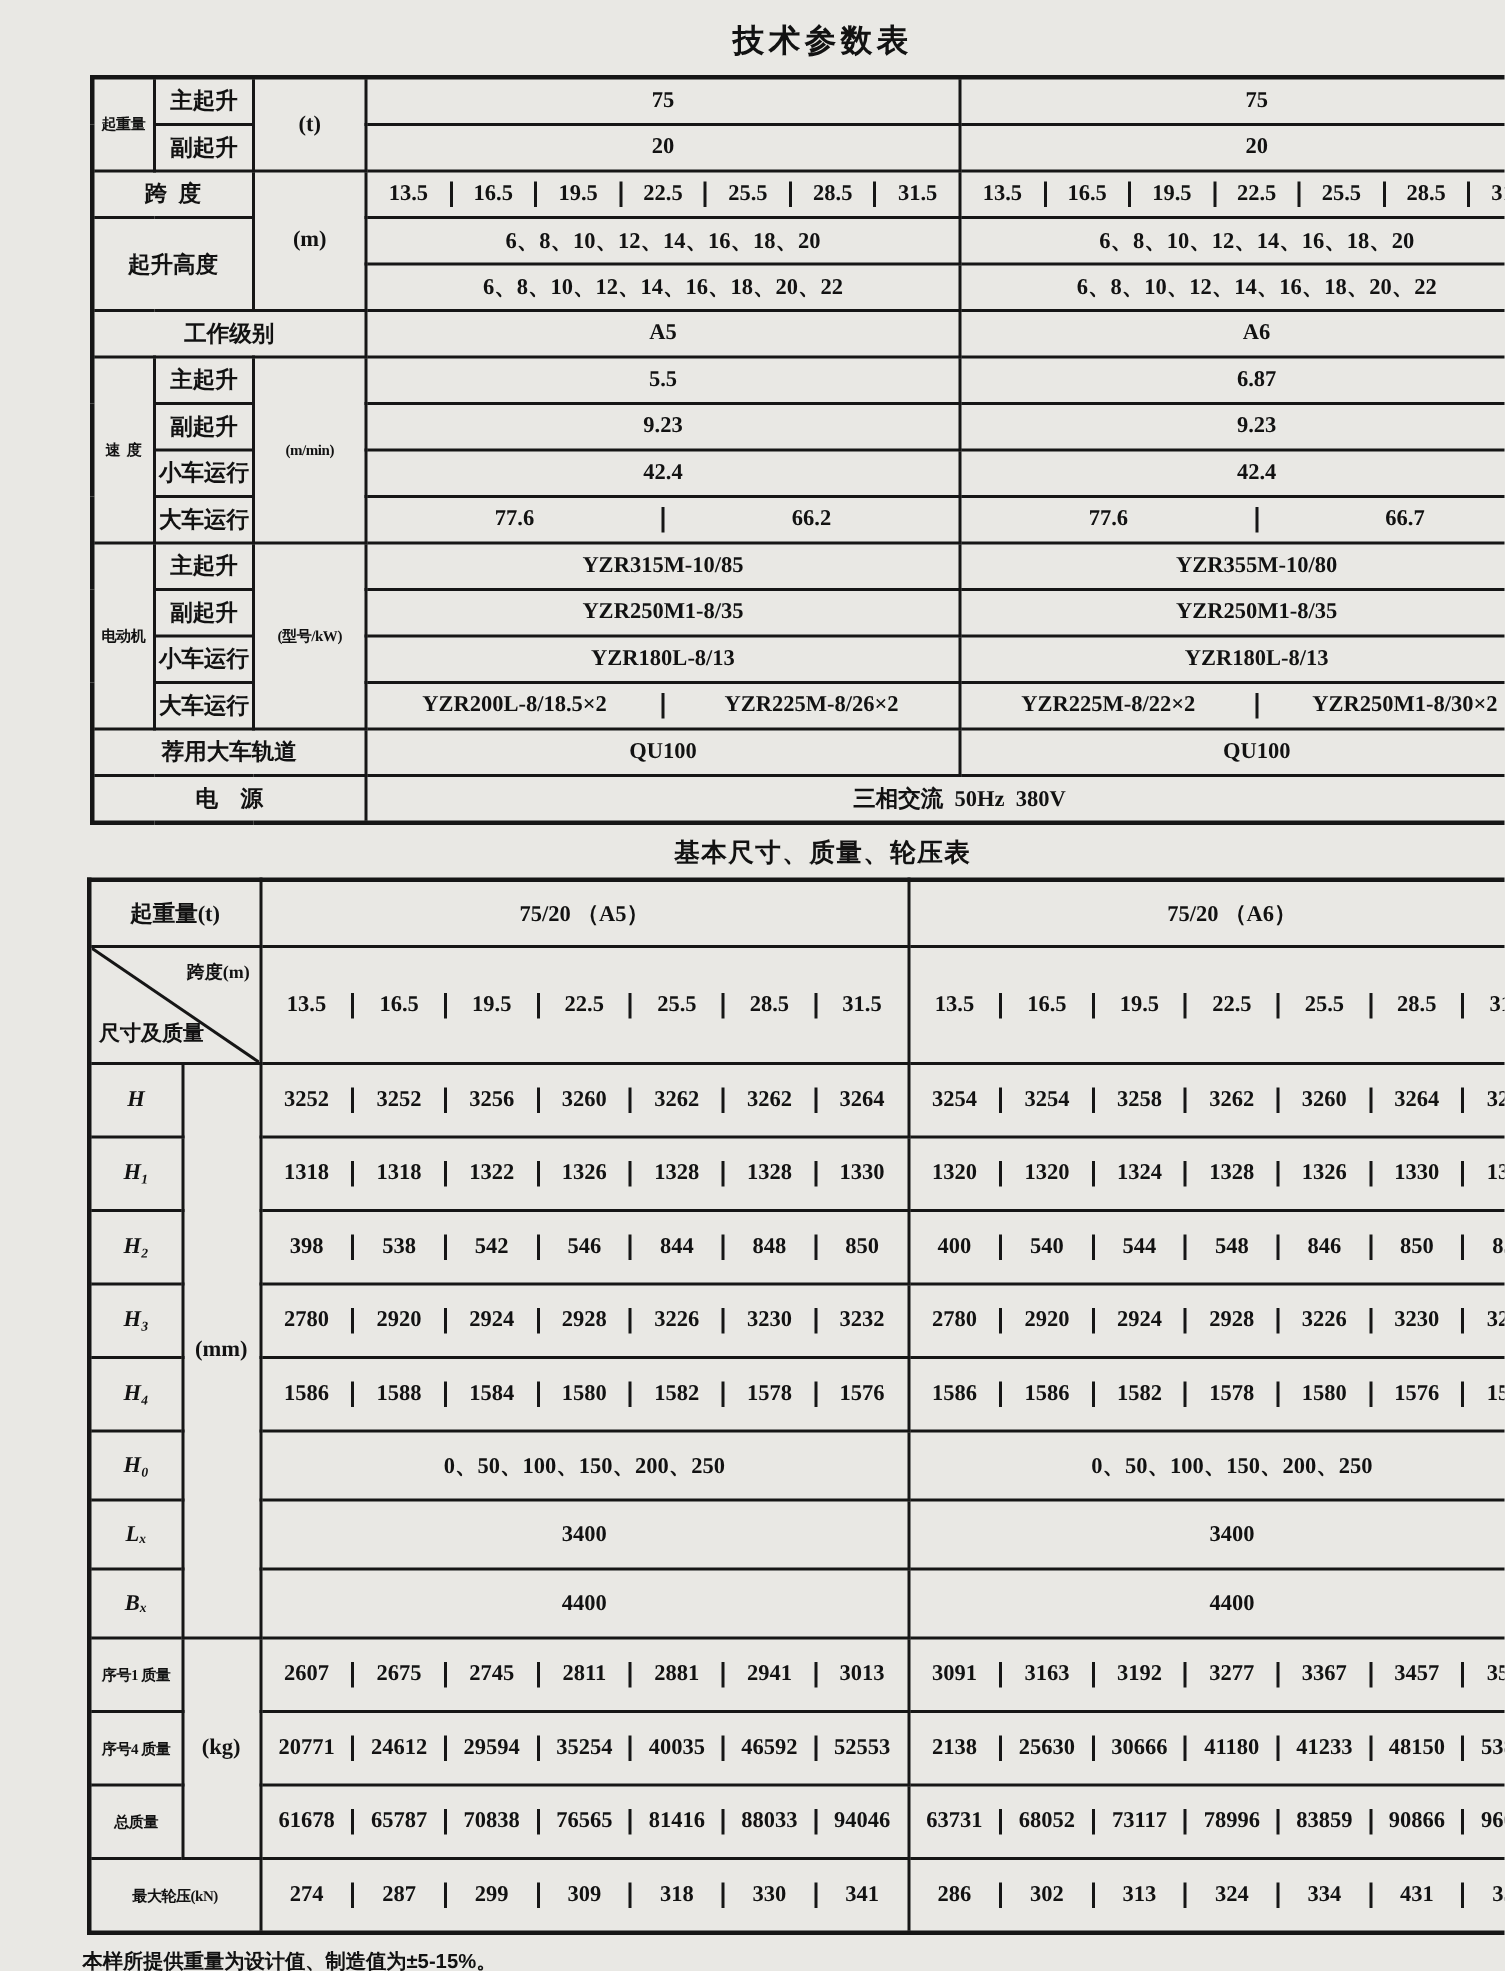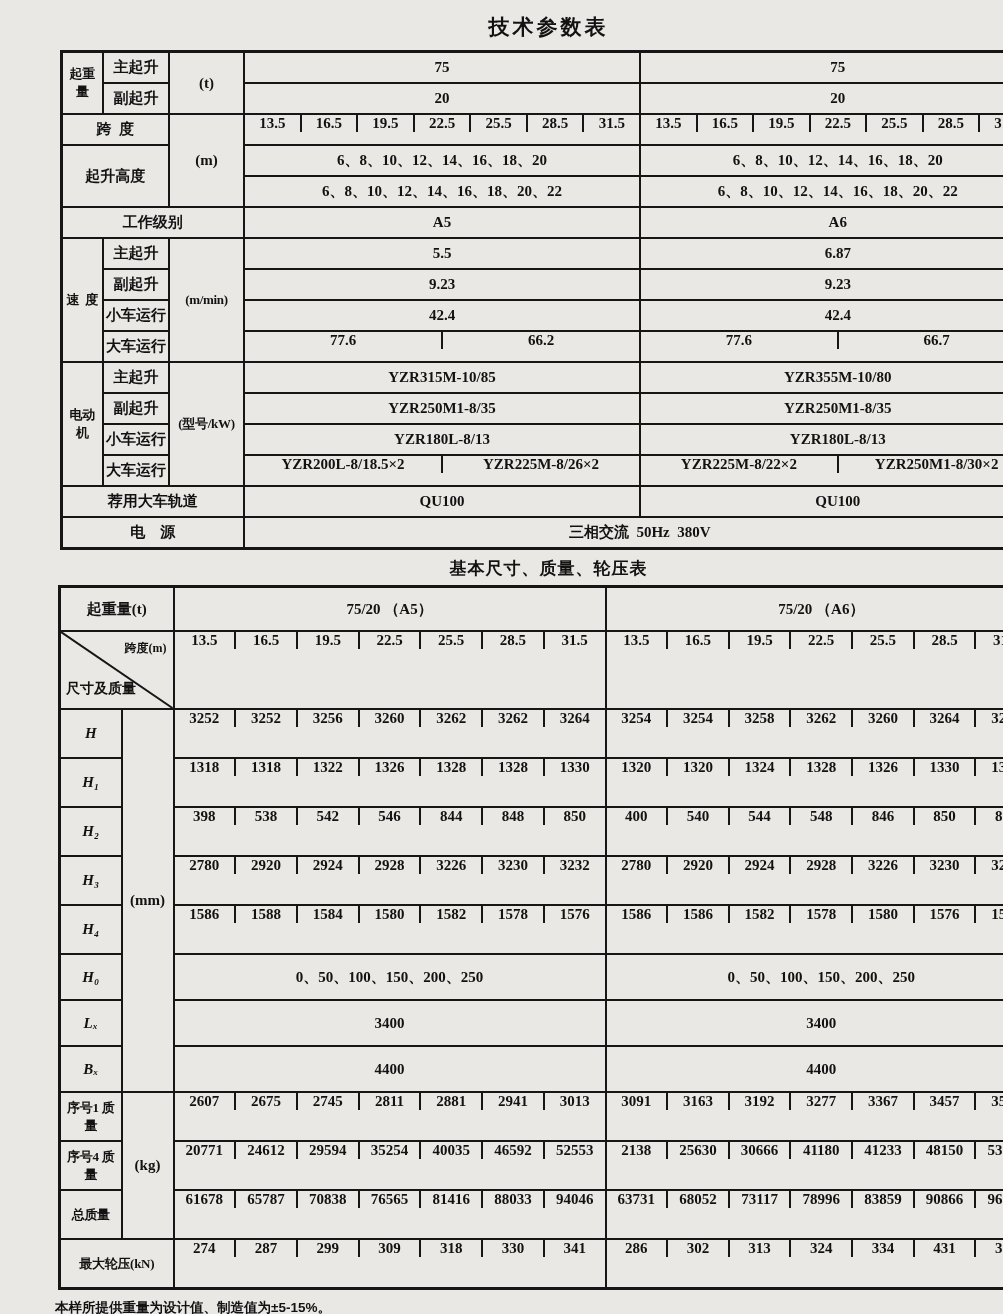--- a/index.html
+++ b/index.html
@@ -28,24 +28,24 @@
     text-align:center;vertical-align:middle;
     font-size:15px;font-weight:bold;
     padding:0 1px;overflow:hidden;
   }
   #t1{width:975px;margin-top:9px;}
   #t1 td{height:29px;}
   #t2 td{height:47px;}
   #t2 tr.r-hdr td{height:42px;}
   #t2 tr.r-diag td{height:76px;}
   #t2 tr.r-merge td{height:44px;}
-  .small{font-size:13px;letter-spacing:-0.3px;}
+  .small{font-size:10px;letter-spacing:-0.3px;}
   .it{font-style:italic;font-size:15px;}
   td.p0{padding:0;}
-  .fc{display:flex;width:100%;height:100%;align-items:flex-start;font-family:Liberation Serif, serif;}
+  .fc{display:flex;width:100%;height:100%;align-items:center;font-family:Liberation Serif, serif;}
   .fc>span{
     flex:1 1 0;display:flex;align-items:center;justify-content:center;
     border-left:2px solid #161616;font-size:15px;font-weight:bold;
     overflow:hidden;
   }
   .fc>span:first-child{border-left:none;}
   td.diag{position:relative;padding:0;}
   td.diag svg{position:absolute;left:0;top:0;width:100%;height:100%;display:block;}
   td.diag .tr-l{position:absolute;top:8px;right:6px;font-size:12px;font-weight:bold;}
   td.diag .bl-l{position:absolute;bottom:10px;left:5px;font-size:14px;font-weight:bold;}

